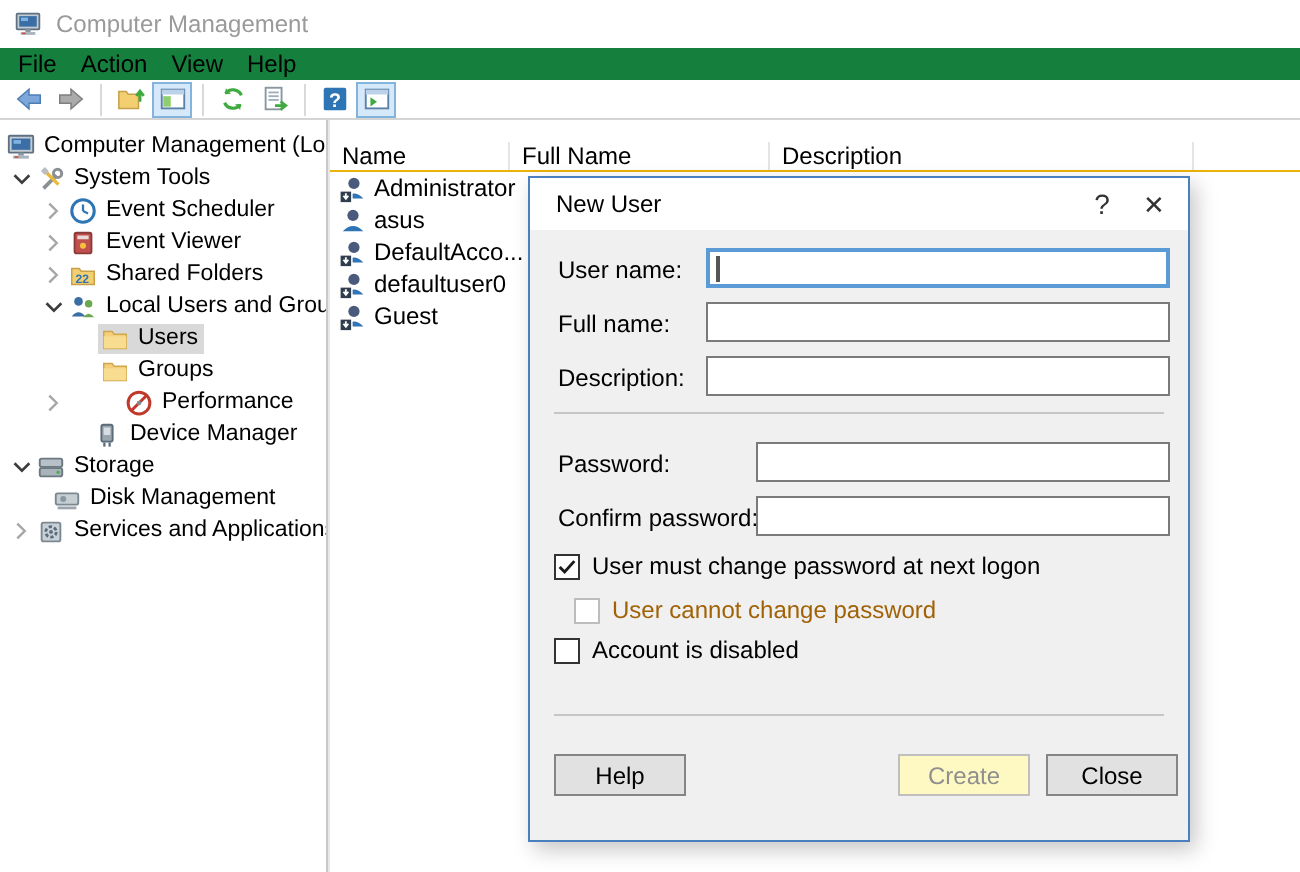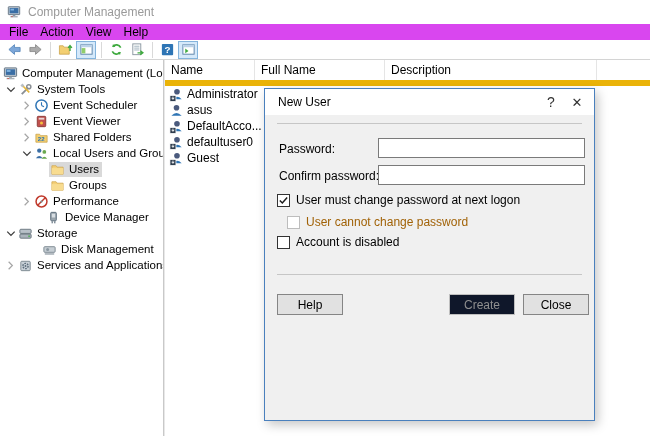--- a/index.html
+++ b/index.html
@@ -5,21 +5,21 @@
   * { margin:0; padding:0; box-sizing:border-box; }
   html,body { width:650px; height:436px; overflow:hidden; background:#fff;
     font-family:"Liberation Sans","DejaVu Sans",sans-serif; font-size:12px; color:#000; }
   .window { position:relative; width:650px; height:436px; background:#fff; }
 
   
   .titlebar { height:24px; display:flex; align-items:center; padding-left:7px; background:#fff; }
   .titlebar .title { color:#9a9a9a; margin-left:7px; }
 
   
-  .menubar { height:16px; display:flex; align-items:flex-end; padding-left:3px; background:#d946ef; }
+  .menubar { height:16px; display:flex; align-items:flex-end; padding-left:3px; background:#15803d; }
   .menu-item { padding:0 6px; height:16px; line-height:16px; cursor:default; }
 
   
   .toolbar { height:20px; display:flex; align-items:center; padding-left:4px;
     border-bottom:1px solid #d4d4d4; background:#fff; }
   .tb-btn { width:20px; height:18px; display:flex; align-items:center; justify-content:center;
     border:1px solid transparent; background:transparent; margin-right:1px; }
   .tb-btn.active { background:#d5e9fa; border-color:#84b4dc; }
   .tb-sep { width:1px; height:16px; background:#d9d9d9; margin:0 4px; }
 
@@ -29,21 +29,21 @@
   
   .content { display:flex; height:376px; }
   .tree-panel { width:164px; border-right:1px solid #c9c9c9; padding-top:5px; overflow:hidden; }
   .tree-row { height:16px; display:flex; align-items:center; white-space:nowrap; font-size:11.5px; }
   .chev { width:13px; height:12px; display:inline-flex; align-items:center; justify-content:center; flex:0 0 13px; }
   .tree-core { display:flex; align-items:center; height:15px; padding:0 3px 0 1px; }
   .tree-core.selected { background:#d9d9d9; }
   .tree-label { margin-left:4px; }
 
   .list-panel { flex:1; border-left:1px solid #e8e8e8; display:flex; flex-direction:column; overflow:hidden; }
-  .list-header { display:flex; height:26px; border-bottom:6px solid #eab308; }
+  .list-header { display:flex; height:26px; border-bottom:1px solid #eab308;align-items:flex-end; }
   .col-h { display:flex; align-items:center; padding-left:6px; border-right:1px solid #e5e5e5; }
   .list-rows { flex:1; }
   .list-row { height:16px; display:flex; align-items:center; padding-left:4px; }
   .list-row .cell-name { margin-left:3px; white-space:nowrap; }
 
   
   .dialog { position:absolute; left:264px; top:88px; width:331px; height:333px;
     background:#f0f0f0; border:1px solid #4a80bd; box-shadow:3px 4px 10px rgba(0,0,0,.22); z-index:10; }
   .dlg-titlebar { height:26px; background:#fff; display:flex; align-items:center; padding-left:13px; }
   .dlg-title { flex:0 0 auto; }
@@ -66,21 +66,21 @@
   .cbbox { width:13px; height:13px; background:#fff; border:1px solid #333; display:inline-flex;
     align-items:center; justify-content:center; flex:0 0 13px; }
   .cbrow.disabled .cbbox { border-color:#bdbdbd; }
   .cbrow.disabled .cblabel { color:#a16207; }
   .cbrow.indent { margin-left:22px; }
   .cblabel { margin-left:6px; }
 
   .dlg-buttons { display:flex; align-items:center; margin:19px 5px 0 12px; height:21px; }
   .dbtn { height:21px; min-width:66px; background:#e1e1e1; border:1px solid #858585;
     font-family:inherit; font-size:12px; color:#000; padding:0 10px; }
-  .dbtn.disabled { background:#0f172a; border-color:#bfbfbf; color:#8f8f8f; }
+  .dbtn.disabled { background:#fef9c3; border-color:#bfbfbf; color:#8f8f8f; }
   .dbtn.create { margin-left:auto; }
   .dbtn.closebtn { margin-left:8px; }
 </style>
 </head>
 <body>
 
 <div class="window">
 
   <div class="titlebar">
     <span class="ic" style="width:14px;height:14px">
@@ -298,21 +298,21 @@
           <span class="tree-core">
             <span class="ic" style="width: 15px; height: 15px;">
               <svg viewBox="0 0 16 16">
                 <path d="M2 4 L6.5 4 L7.5 5.5 L14 5.5 L14 13 L2 13 Z" fill="#f5d078" stroke="#cfa74e" stroke-width="0.8"></path>
                 <path d="M2 6.5 L14 6.5 L14 13 L2 13 Z" fill="#f8dc90"></path>
               </svg>
             </span>
             <span class="tree-label">Groups</span>
           </span>
         </div>
-        <div class="tree-row" style="padding-left: 20px;">
+        <div class="tree-row" style="padding-left: 20px; gap: 28px;">
           <span class="chev">
             <svg viewBox="0 0 14 14">
               <path d="M5 3 L9 7 L5 11" fill="none" stroke="#a6a6a6" stroke-width="1.3"></path>
             </svg>
           </span>
           <span class="tree-core">
             <span class="ic" style="width: 15px; height: 15px;">
               <svg viewBox="0 0 16 16">
                 <circle cx="8" cy="8" r="5.8" fill="#fff" stroke="#c0392b" stroke-width="1.6"></circle>
                 <line x1="4" y1="12" x2="12" y2="4" stroke="#c0392b" stroke-width="1.6"></line>
@@ -346,21 +346,21 @@
             <span class="ic" style="width: 15px; height: 15px;">
               <svg viewBox="0 0 16 16">
                 <rect x="2" y="3.5" width="12" height="4.4" rx="1" fill="#b8c1c8" stroke="#6b7880"></rect>
                 <rect x="2" y="8.6" width="12" height="4.4" rx="1" fill="#aab3bb" stroke="#6b7880"></rect>
                 <circle cx="11.8" cy="10.8" r="0.9" fill="#4caf50"></circle>
               </svg>
             </span>
             <span class="tree-label">Storage</span>
           </span>
         </div>
-        <div class="tree-row" style="padding-left: 28px;">
+        <div class="tree-row" style="padding-left: 12px;">
           <span class="chev"></span>
           <span class="tree-core">
             <span class="ic" style="width: 15px; height: 15px;">
               <svg viewBox="0 0 16 16">
                 <rect x="2" y="5" width="12" height="6" rx="1" fill="#c6ced4" stroke="#7b8890"></rect>
                 <circle cx="6" cy="8" r="1.6" fill="#8a97a1"></circle>
                 <rect x="3" y="12" width="10" height="1.5" fill="#9aa5ad"></rect>
               </svg>
             </span>
             <span class="tree-label">Disk Management</span>
@@ -450,20 +450,41 @@
   </div>
 
   <div class="dialog">
     <div class="dlg-titlebar">
       <span class="dlg-title">New User</span>
       <span class="dlg-tb-btns">
         <button class="dlg-tb-btn">?</button>
         <button class="dlg-tb-btn close">✕</button>
       </span>
     </div>
+    <div id="dlg-fields1">
+        <div class="drow g1" style="margin-top: 9px;">
+          <span class="dlabel">User name:</span>
+          <div class="dinput focused">
+            <span class="caret"></span>
+            <span></span>
+          </div>
+        </div>
+        <div class="drow g1" style="margin-top: 7px;">
+          <span class="dlabel">Full name:</span>
+          <div class="dinput">
+            <span></span>
+          </div>
+        </div>
+        <div class="drow g1" style="margin-top: 7px;">
+          <span class="dlabel">Description:</span>
+          <div class="dinput">
+            <span></span>
+          </div>
+        </div>
+      </div>
     <div class="dlg-hr" style="margin-top:8px"></div>
     <div id="dlg-fields2">
         <div class="drow g2" style="margin-top: 14px;">
           <span class="dlabel">Password:</span>
           <div class="dinput">
             <span></span>
           </div>
         </div>
         <div class="drow g2" style="margin-top: 7px;">
           <span class="dlabel">Confirm password:</span>

